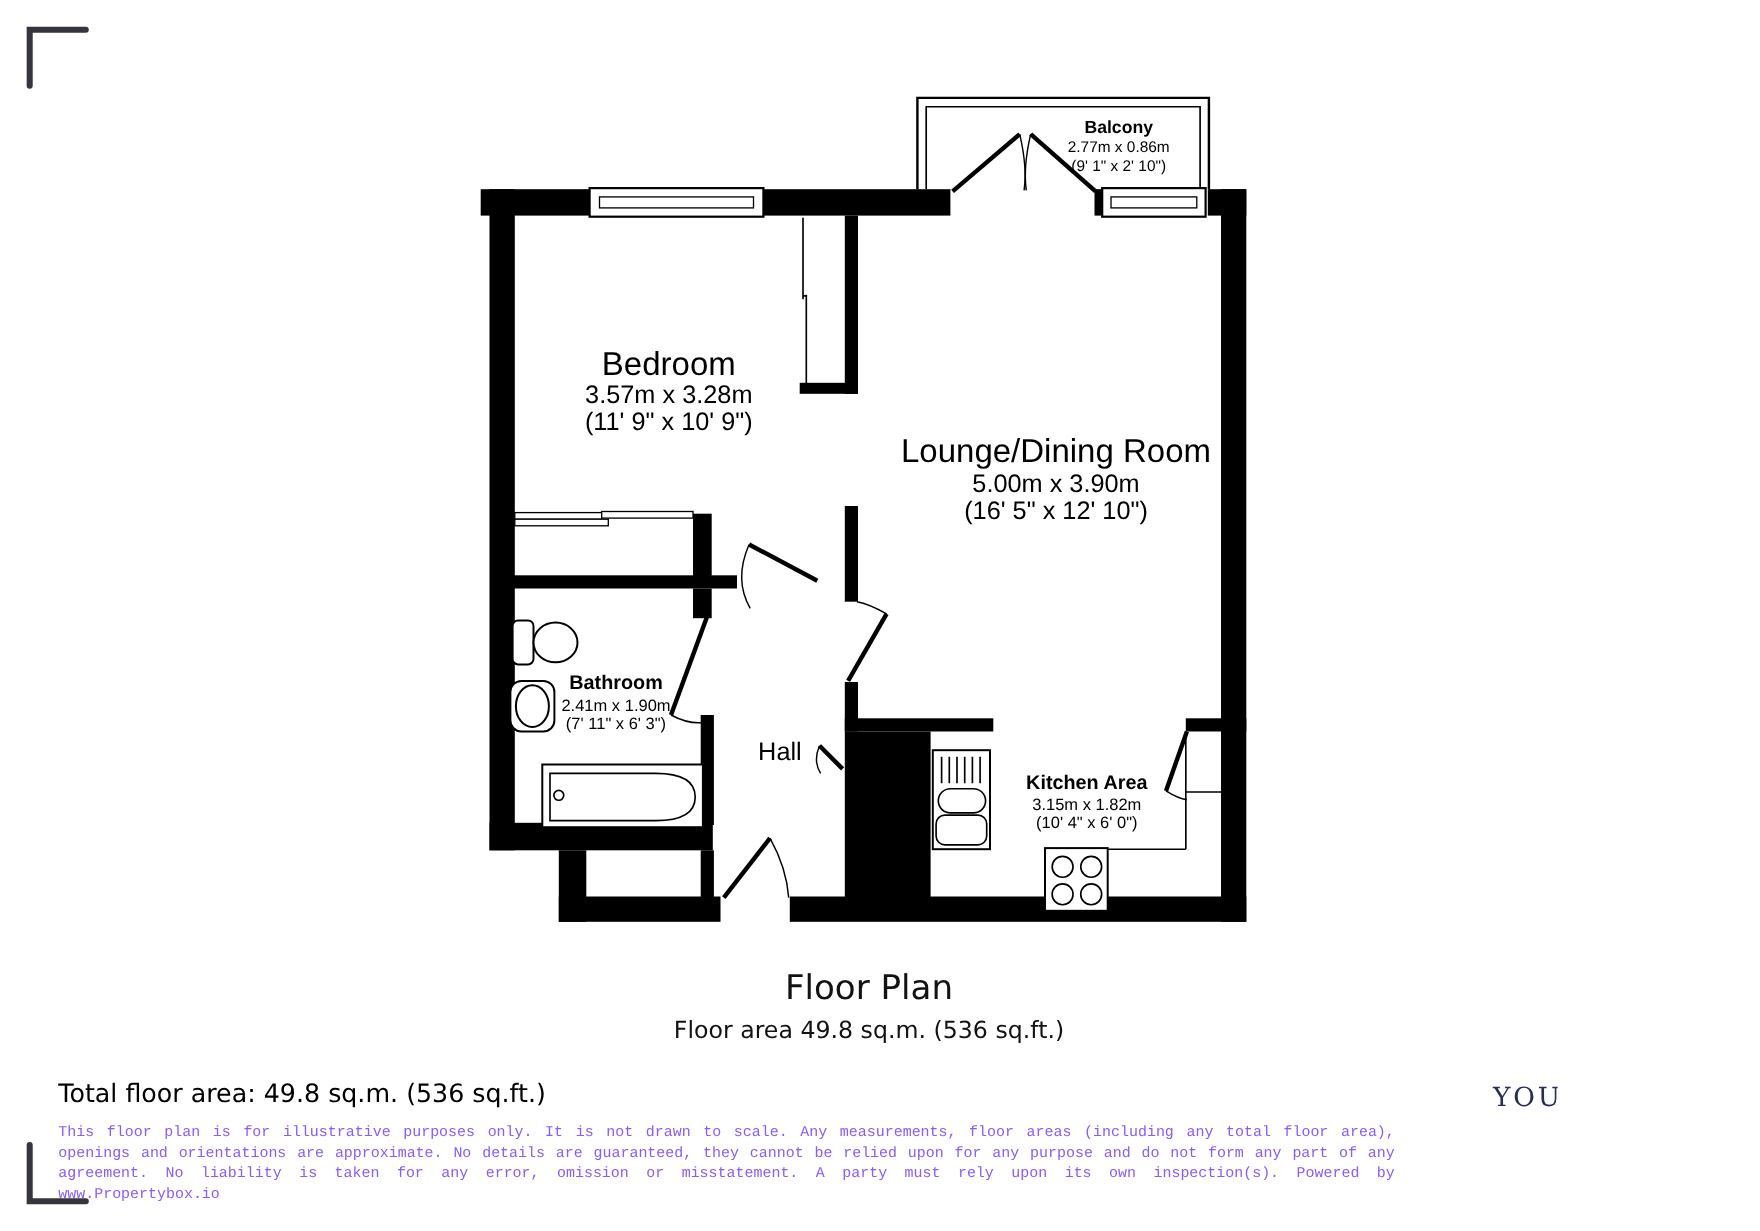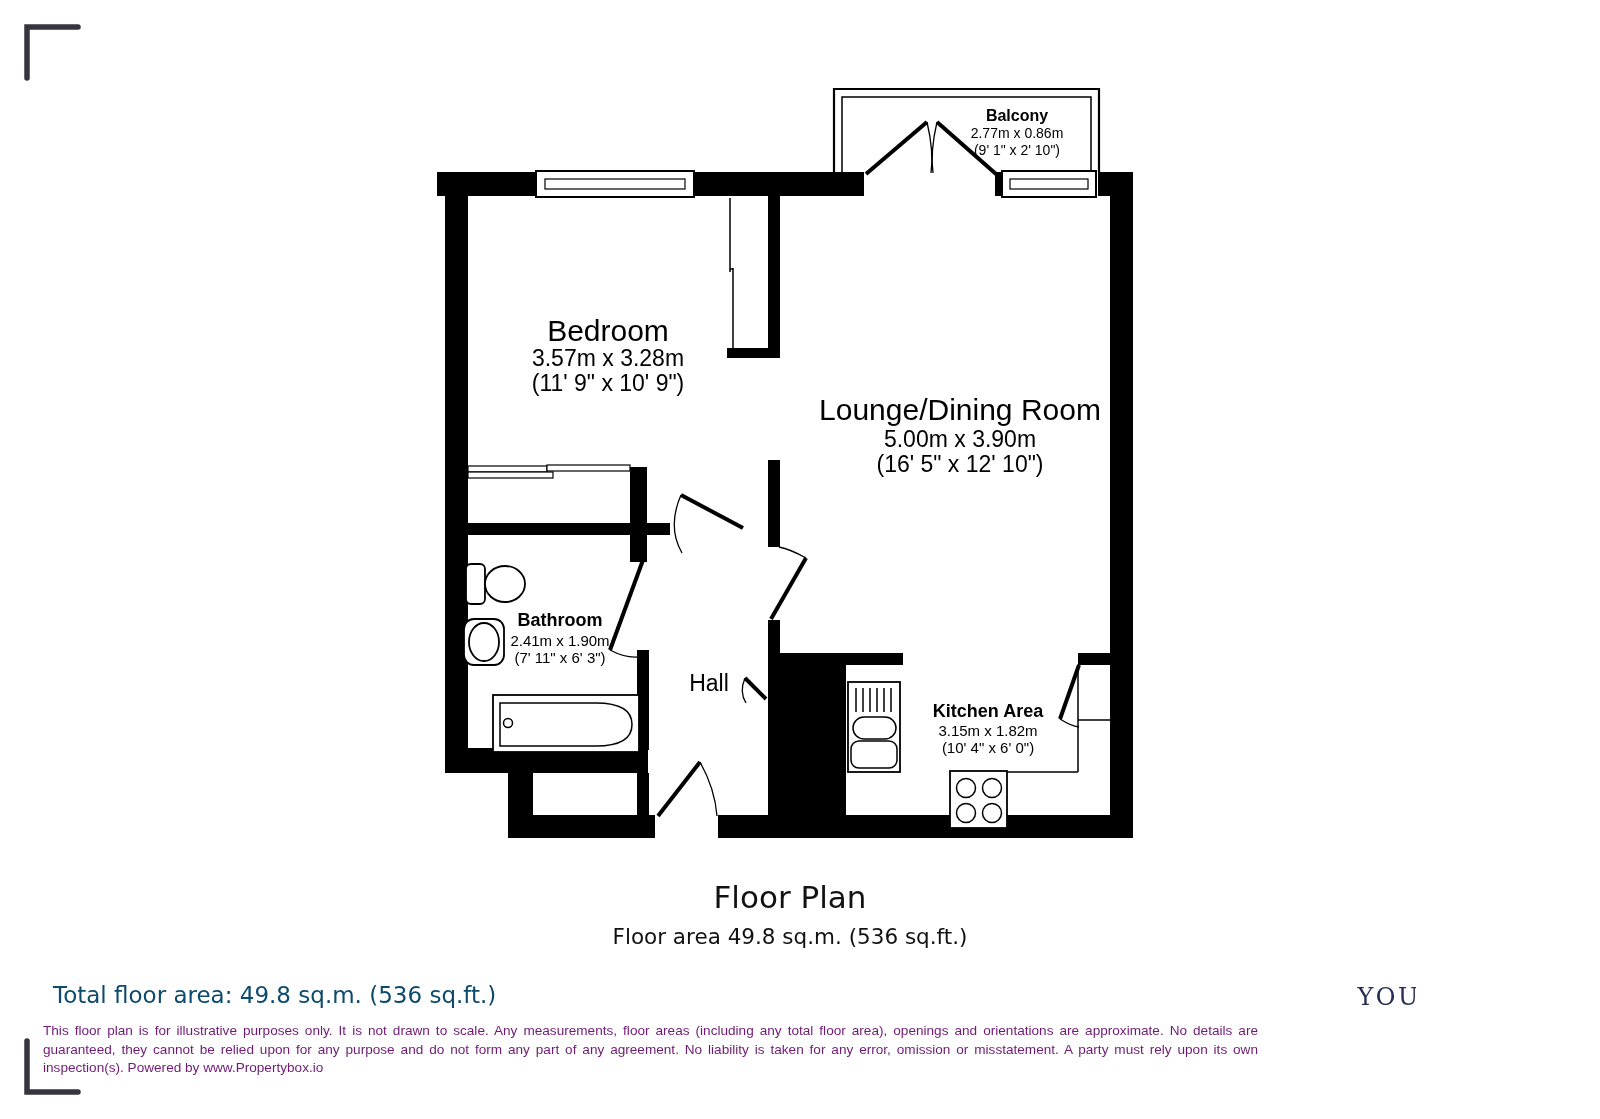--- a/index.html
+++ b/index.html
@@ -24,24 +24,24 @@
   .thin2{fill:none;stroke:#000;stroke-width:2.2;}
   .leaf{fill:none;stroke:#000;stroke-width:4;}
   .arc{fill:none;stroke:#000;stroke-width:1.3;}
   .fix{fill:#fff;stroke:#000;stroke-width:1.8;}
   .win{fill:#fff;stroke:#000;stroke-width:2;}
   .wini{fill:#fff;stroke:#000;stroke-width:1.2;}
   .cmark{fill:none;stroke:#35353d;stroke-width:5.5;stroke-linecap:round;}
 
   
   .total-area{position:absolute;left:53px;top:982px;font-family:"DejaVu Sans","Liberation Sans",sans-serif;
-              font-size:23px;color:#0c4a6e;white-space:nowrap;}
-  .disclaimer{position:absolute;left:43px;top:1022px;width:1215px;
-              font-family:Liberation Sans, sans-serif;font-size:13.6px;
-              line-height:18.6px;color:#701a75;text-align:justify;}
+              font-size:23px;color:#000000;white-space:nowrap;}
+  .disclaimer{position:absolute;left:53px;top:1022px;width:1215px;
+              font-family:Liberation Mono, monospace;font-size:13.6px;
+              line-height:18.6px;color:#8b5cf6;text-align:justify;}
   .brand{position:absolute;left:1340px;top:936px;width:200px;text-align:right;}
   .brand .sym{display:block;margin:0 auto;}
   .brand-name{margin-top:1px;font-family:"DejaVu Serif","Liberation Serif",serif;
               font-size:24px;letter-spacing:2.5px;color:#272e56;white-space:nowrap;}
   .brand-url{margin-top:16px;font-family:"DejaVu Sans",sans-serif;font-size:12px;
              font-weight:700;color:#4d7c0f;}
 </style>
 </head>
 <body>
 

